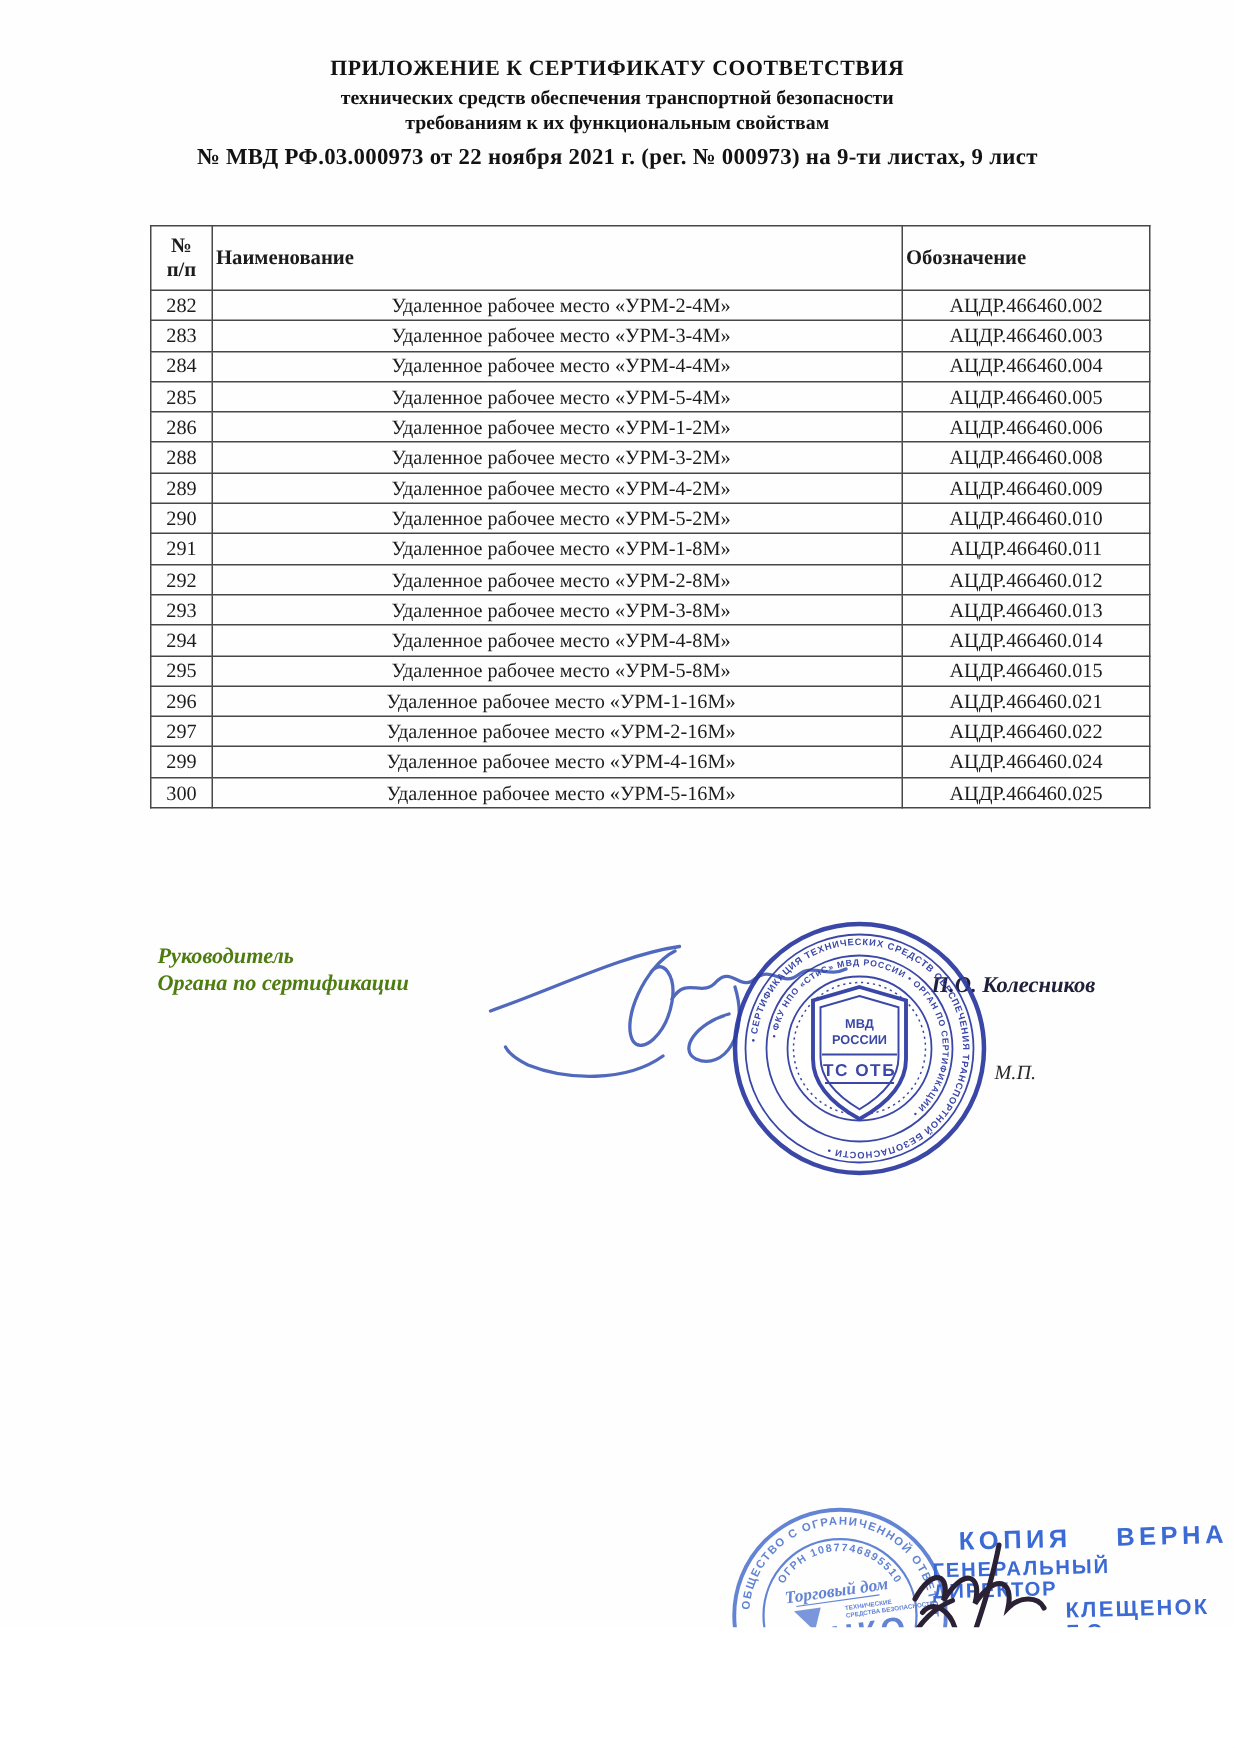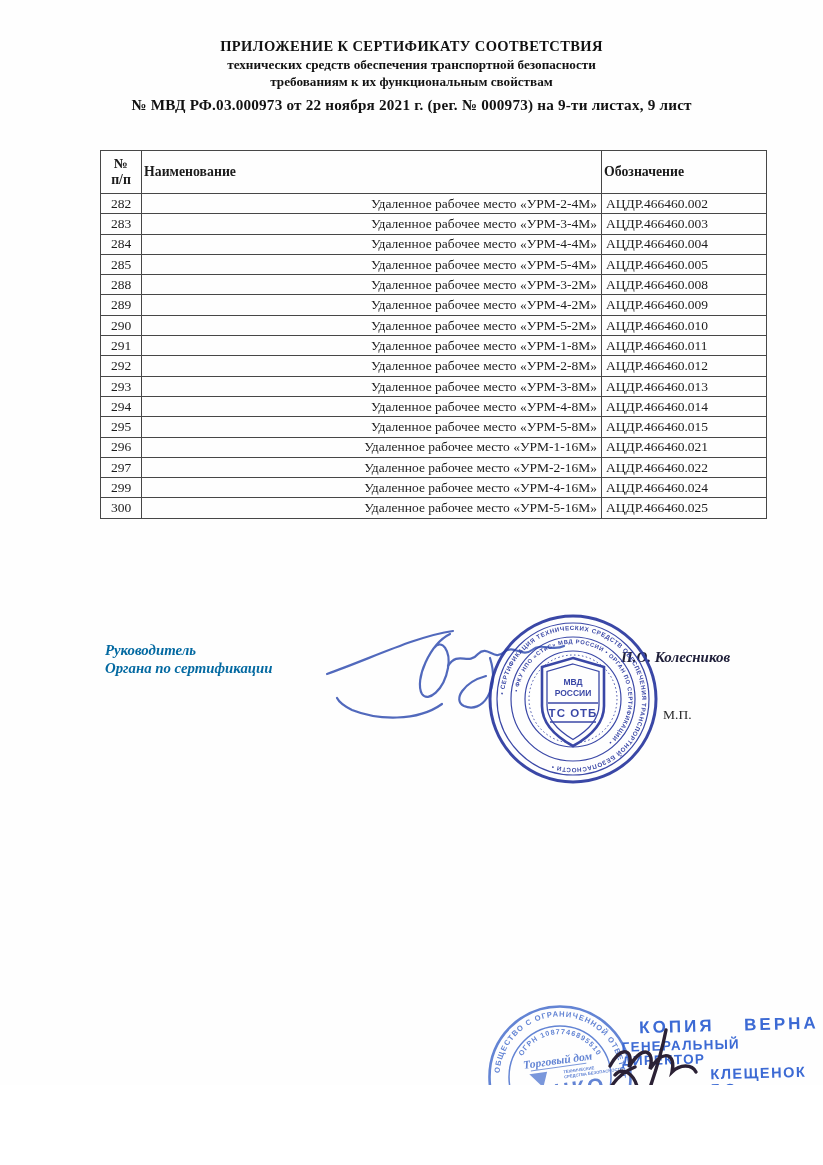--- a/index.html
+++ b/index.html
@@ -19,27 +19,27 @@
   table.doc-table{
     position:absolute; left:100px; top:150px; width:666px;
     border-collapse:collapse; table-layout:fixed;
     font-family:"Liberation Serif","DejaVu Serif",serif;
     font-size:13.5px; color:#1c1c1c;
   }
   .doc-table th,.doc-table td{border:1px solid #474747; overflow:hidden; white-space:nowrap;}
   .doc-table th{font-size:13.8px; font-weight:bold; height:40px; line-height:1.15; padding:1px 2px;}
   .doc-table td{height:19.3px; line-height:1.0; padding:0 4px;}
   .col-num{width:41px; text-align:center;}
-  .col-name{width:460px; text-align:right; padding-left:9px !important;}
-  .col-code{width:163px; }
+  .col-name{width:460px; text-align:center; padding-left:9px !important;}
+  .col-code{width:163px; text-align:center;}
   th.col-name,th.col-code{text-align:left; padding-left:2px !important;}
   
-  .role-block{position:absolute; left:105px; top:629px; font-weight:bold; font-style:italic; font-size:14.8px; line-height:1.22; color:#0369a1;margin-top:12px;}
+  .role-block{position:absolute; left:105px; top:629px; font-weight:bold; font-style:italic; font-size:14.8px; line-height:1.22; color:#4d7c0f;}
   .signer-name{position:absolute; left:621px; top:649px; font-weight:bold; font-style:italic; font-size:15px; color:#20203a; z-index:2;}
-  .mp-note{position:absolute; left:663px; top:707px; font-size:13.5px; color:#2a2a2a; z-index:2;}
+  .mp-note{position:absolute; left:663px; top:707px; font-style:italic; font-size:13.5px; color:#2a2a2a; z-index:2;}
   .sig-top{position:absolute; left:322px; top:606px; z-index:3;}
   .stamp-mvd{position:absolute; left:487px; top:613px; z-index:4; opacity:.93;}
   
   .stamp-tinko{position:absolute; left:486px; top:1003px; z-index:2; opacity:.95;}
   .copy-stamp{
     position:absolute; left:622px; top:1017px; z-index:3; transform:rotate(-1.5deg);
     font-family:"Liberation Sans","DejaVu Sans",sans-serif; font-weight:bold; color:#3c6ad4; line-height:1.0;
   }
   .copy-l1{font-size:17px; letter-spacing:3px; word-spacing:22px; margin-left:18px;}
   .copy-l2{font-size:13.5px; letter-spacing:1.2px; margin-top:4px;}
@@ -92,20 +92,25 @@
           <td class="col-name">Удаленное рабочее место «УРМ-4-4М»</td>
           <td class="col-code">АЦДР.466460.004</td>
         </tr>
 
         <tr>
           <td class="col-num">285</td>
           <td class="col-name">Удаленное рабочее место «УРМ-5-4М»</td>
           <td class="col-code">АЦДР.466460.005</td>
         </tr>
 
+        <tr>
+          <td class="col-num">286</td>
+          <td class="col-name">Удаленное рабочее место «УРМ-1-2М»</td>
+          <td class="col-code">АЦДР.466460.006</td>
+        </tr>
 
 
         <tr>
           <td class="col-num">288</td>
           <td class="col-name">Удаленное рабочее место «УРМ-3-2М»</td>
           <td class="col-code">АЦДР.466460.008</td>
         </tr>
 
         <tr>
           <td class="col-num">289</td>

